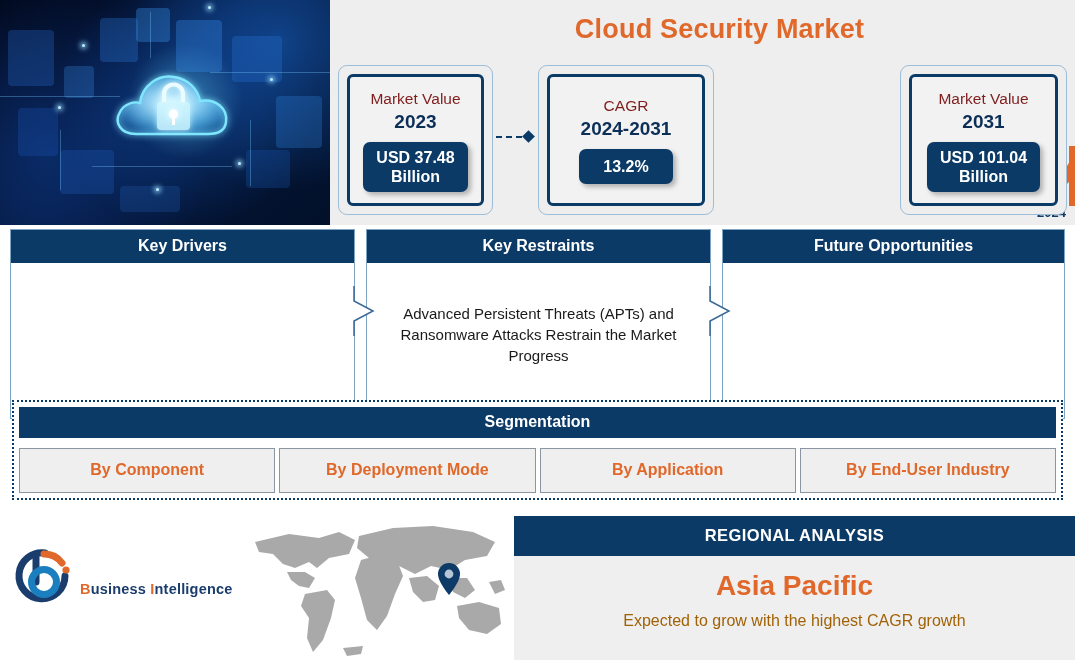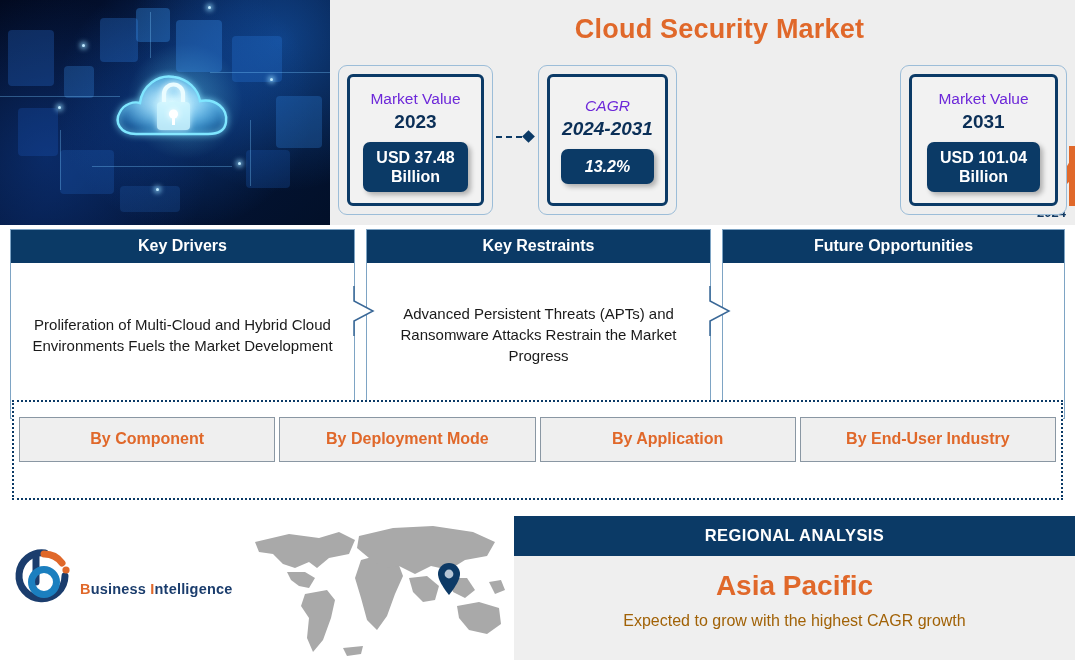--- a/index.html
+++ b/index.html
@@ -29,21 +29,21 @@
   .cloud-ico { position:absolute; left:108px; top:62px; width:130px; height:96px; }
 
   .top-right { position:absolute; left:330px; top:0; width:745px; height:225px; background:#eeeeee; }
   .main-title { position:absolute; left:17px; top:14px; width:745px; text-align:center;
      color:#e0682a; font-size:27px; font-weight:bold; letter-spacing:.2px; }
 
   
   .statbox { position:absolute; border:1px solid #9cbdd8; border-radius:9px; background:#eeeeee; }
   .statbox-inner { position:absolute; inset:8px; border:3px solid #0b3a66; border-radius:6px;
      background:#f2f2f2; display:flex; flex-direction:column; align-items:center; justify-content:center; }
-  .sb-label { color:#6d28d9; font-size:15.5px; line-height:20px; text-align:right; }
+  .sb-label { color:#7f1d1d; font-size:15.5px; line-height:20px; text-align:right; }
   .sb-year { color:#0b2f57; font-size:19px; font-weight:bold; line-height:23px; margin-top:1px; }
   .sb-badge { margin-top:9px; background:#0b3a66; color:#fff; border-radius:7px;
      padding:6px 13px; font-size:16px; font-weight:bold; text-align:center; line-height:19px;
      box-shadow:3px 3px 5px rgba(0,0,0,.28); }
 
   .connector { position:absolute; display:flex; align-items:center; }
   .conn-line { width:26px; height:0; border-top:2px dashed #0b3a66; }
   .conn-dia { width:9px; height:9px; background:#0b3a66; transform:rotate(45deg); margin-left:2px; }
 
   .cagr-art { position:absolute; left:705px; top:78px; width:190px; height:142px; }
@@ -148,21 +148,21 @@
             <div>Billion</div>
           </div>
         </div>
       </div>
 
       <div class="connector" style="left:166px;top:132px;">
         <div class="conn-line"></div>
         <div class="conn-dia"></div>
       </div>
 
-      <div class="statbox" style="left:208px;top:65px;width:139px;height:150px;font-style:italic;">
+      <div class="statbox" style="left:208px;top:65px;width:176px;height:150px;">
         <div class="statbox-inner">
           <div class="sb-label">CAGR</div>
           <div class="sb-year">2024-2031</div>
           <div class="sb-badge" style="padding:8px 24px;">13.2%</div>
         </div>
       </div>
 
       <svg class="cagr-art" viewBox="0 0 190 142">
         <rect x="5" y="116" width="22" height="12" fill="#e0682a"></rect>
         <rect x="34" y="68" width="24" height="60" fill="#e0682a"></rect>
@@ -187,23 +187,20 @@
           </div>
         </div>
       </div>
     </div>
   </div>
 
   <div class="cards">
 
     <div class="kcard" style="left:10px;width:345px;">
       <div class="kcard-head">Key Drivers</div>
-      <div class="kcard-body">
-        <span>Proliferation of Multi-Cloud and Hybrid Cloud Environments Fuels the Market Development</span>
-      </div>
     </div>
     <svg class="chev" style="left:352px;" viewBox="0 0 24 52">
       <path d="M2 1 L2 16 L21 26 L2 36 L2 51" fill="#fff" stroke="#3a6897" stroke-width="1.5"></path>
     </svg>
 
     <div class="kcard" style="left:366px;width:345px;">
       <div class="kcard-head">Key Restraints</div>
       <div class="kcard-body">
         <span>Advanced Persistent Threats (APTs) and Ransomware Attacks Restrain the Market Progress</span>
       </div>
@@ -211,20 +208,21 @@
     <svg class="chev" style="left:708px;" viewBox="0 0 24 52">
       <path d="M2 1 L2 16 L21 26 L2 36 L2 51" fill="#fff" stroke="#3a6897" stroke-width="1.5"></path>
     </svg>
 
     <div class="kcard" style="left:722px;width:343px;">
       <div class="kcard-head">Future Opportunities</div>
     </div>
   </div>
 
   <div class="seg-wrap">
+    <div class="seg-head">Segmentation</div>
     <div class="seg-row">
       <div class="seg-item">By Component</div>
       <div class="seg-item">By Deployment Mode</div>
       <div class="seg-item">By Application</div>
       <div class="seg-item">By End-User Industry</div>
     </div>
   </div>
 
   <div class="logo-area">
     <svg class="logo-mark" viewBox="0 0 62 62">

